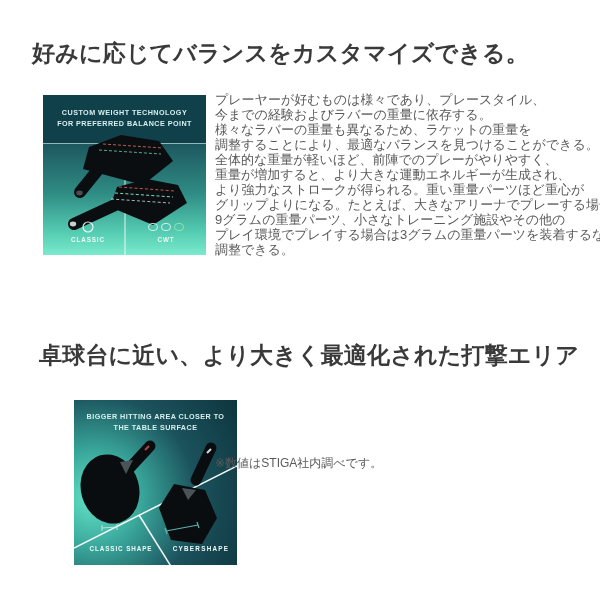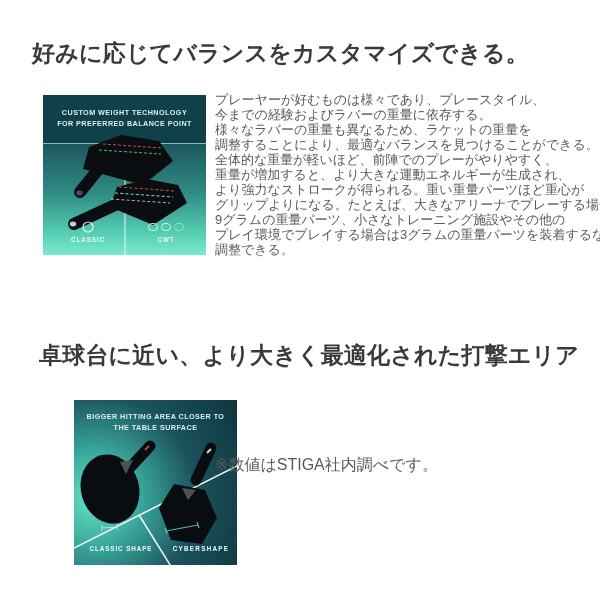--- a/index.html
+++ b/index.html
@@ -9,21 +9,21 @@
            letter-spacing:0.2px;white-space:nowrap;font-family:Liberation Serif, serif;}
   #heading1{left:32px;top:38px;}
   #heading2{left:30px;top:340px;margin-left:9px;}
   .promo{position:absolute;left:43px;display:block;}
   #promo1{top:95px;width:163px;height:160px;}
   #promo2{top:400px;width:163px;height:165px;margin-left:31px;}
   .body-text{position:absolute;left:215px;font-size:13px;line-height:15px;
              color:#595959;white-space:nowrap;}
   #body1{top:92px;}
   #body2{top:397px;}
-  .note{position:absolute;left:215px;top:455px;font-size:16px;color:#595959;white-space:nowrap;}
+  .note{position:absolute;left:215px;top:455px;font-size:12px;color:#595959;white-space:nowrap;}
   svg{display:block;}
   .svg-title{font-size:7.2px;font-weight:700;letter-spacing:0.45px;fill:#d7eeee;}
   .svg-label{font-size:6.3px;font-weight:700;letter-spacing:0.9px;fill:#eefaf6;}
   .svg-label-cyber{letter-spacing:1.3px;}
 </style>
 </head>
 <body>
 
 <div class="page">
 

